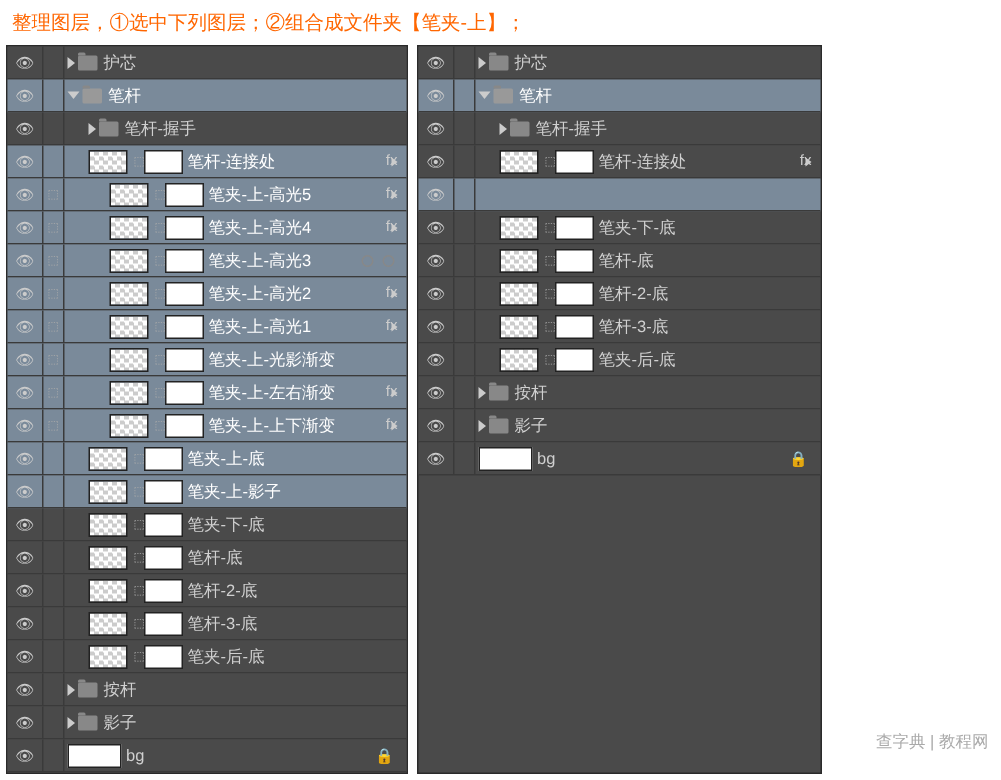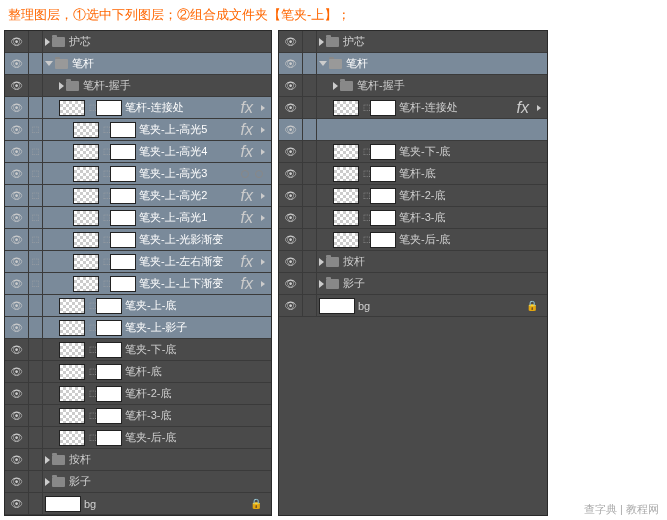--- a/index.html
+++ b/index.html
@@ -1,18 +1,18 @@
 <!DOCTYPE html>
 <html><head>
 <meta charset="utf-8">
 <style>
 *{margin:0;padding:0;box-sizing:border-box;font-family:"Microsoft YaHei",sans-serif}
 body{background:#fff;width:667px;height:520px;position:relative;overflow:hidden}
 .instruction{color:#ff6600;font-size:13px;padding:6px 8px}
-.watermark{position:absolute;bottom:3px;right:8px;color:#aaa;font-size:11px}
+.watermark{position:absolute;bottom:18px;right:8px;color:#aaa;font-size:11px}
 .panels{display:flex;gap:6px;padding:0 4px}
 .panel{background:#4a4a4a;border:1px solid #2a2a2a;width:268px}
 .panel.left{width:268px}
 .panel.right{width:270px}
 .row{display:flex;align-items:center;height:22px;border-bottom:1px solid #3a3a3a;background:#4a4a4a;font-size:11px;color:#d0d0d0;position:relative}
 .row.sel{background:#7a8a9a}
 .row.sel .label{color:#fff}
 .vis{width:24px;text-align:center;border-right:1px solid #3a3a3a;height:100%;display:flex;align-items:center;justify-content:center}
 .link-col{width:14px;height:100%;border-right:1px solid #3a3a3a;display:flex;align-items:center;justify-content:center}
 .indent{display:inline-block}
@@ -21,21 +21,21 @@
 .arrow.right{border-top:4px solid transparent;border-bottom:4px solid transparent;border-left:5px solid #ccc}
 .folder-icon{display:inline-block;width:13px;height:10px;background:#888;border-radius:1px;margin-right:4px;vertical-align:middle;position:relative}
 .folder-icon::before{content:"";position:absolute;top:-2px;left:0;width:5px;height:2px;background:#888;border-radius:1px 1px 0 0}
 .folder-icon.open{background:#999}
 .thumb{display:inline-block;width:26px;height:16px;margin-right:3px;vertical-align:middle;border:1px solid #222}
 .thumb.checker{background:repeating-conic-gradient(#ccc 0 25%,#fff 0 50%) 0 0/6px 6px}
 .thumb.mask{background:#fff}
 .thumb.bg{width:36px;background:#fff}
 .chain{display:inline-block;width:6px;font-size:8px;color:#aaa;margin:0 1px}
 .label{color:#d0d0d0;font-size:11px}
-.fx{position:absolute;right:18px;font-style:italic;font-size:16px;color:#ccc}
+.fx{position:absolute;right:6px;font-size:10px;color:#ccc}
 .fxarr{position:absolute;right:6px;display:inline-block;width:0;height:0;border-top:3px solid transparent;border-bottom:3px solid transparent;border-left:4px solid #ccc}
 .lock{position:absolute;right:8px;font-size:10px;color:#aaa}
 .dot{position:absolute;right:8px;display:inline-block;width:8px;height:8px;border:1px solid #888;border-radius:50%}
 .dot2{position:absolute;right:22px;display:inline-block;width:8px;height:8px;border:1px solid #888;border-radius:50%}
 .eye{color:#ccc;font-size:10px}
 .content{display:flex;align-items:center;flex:1;height:100%;padding-left:2px;overflow:hidden;white-space:nowrap}
 .linkicon{font-size:8px;color:#aaa}
 </style>
 </head>
 <body>

